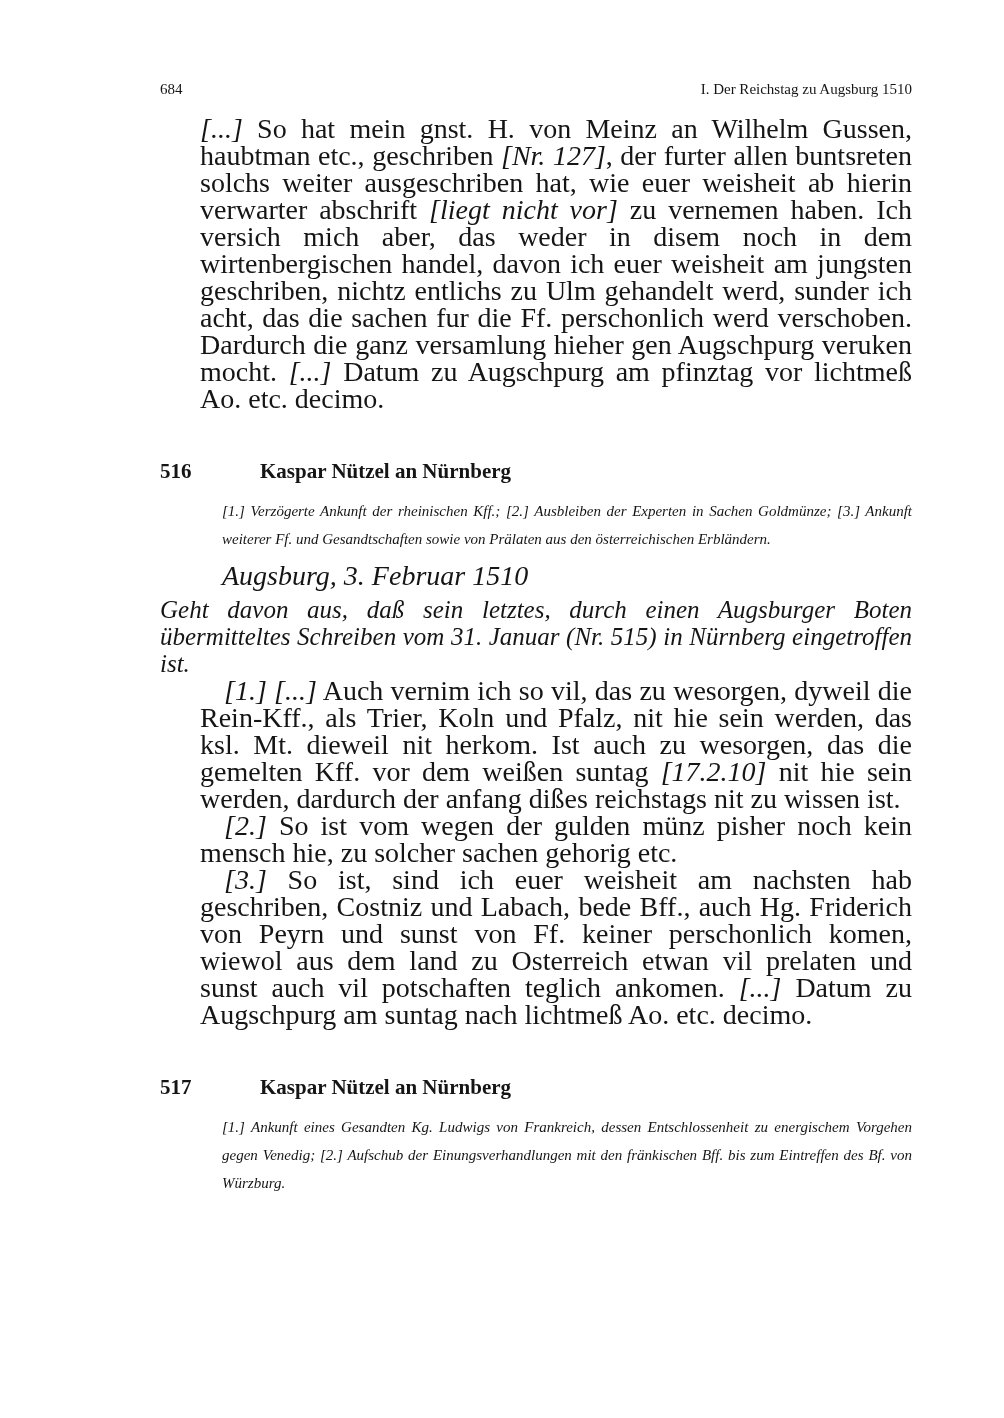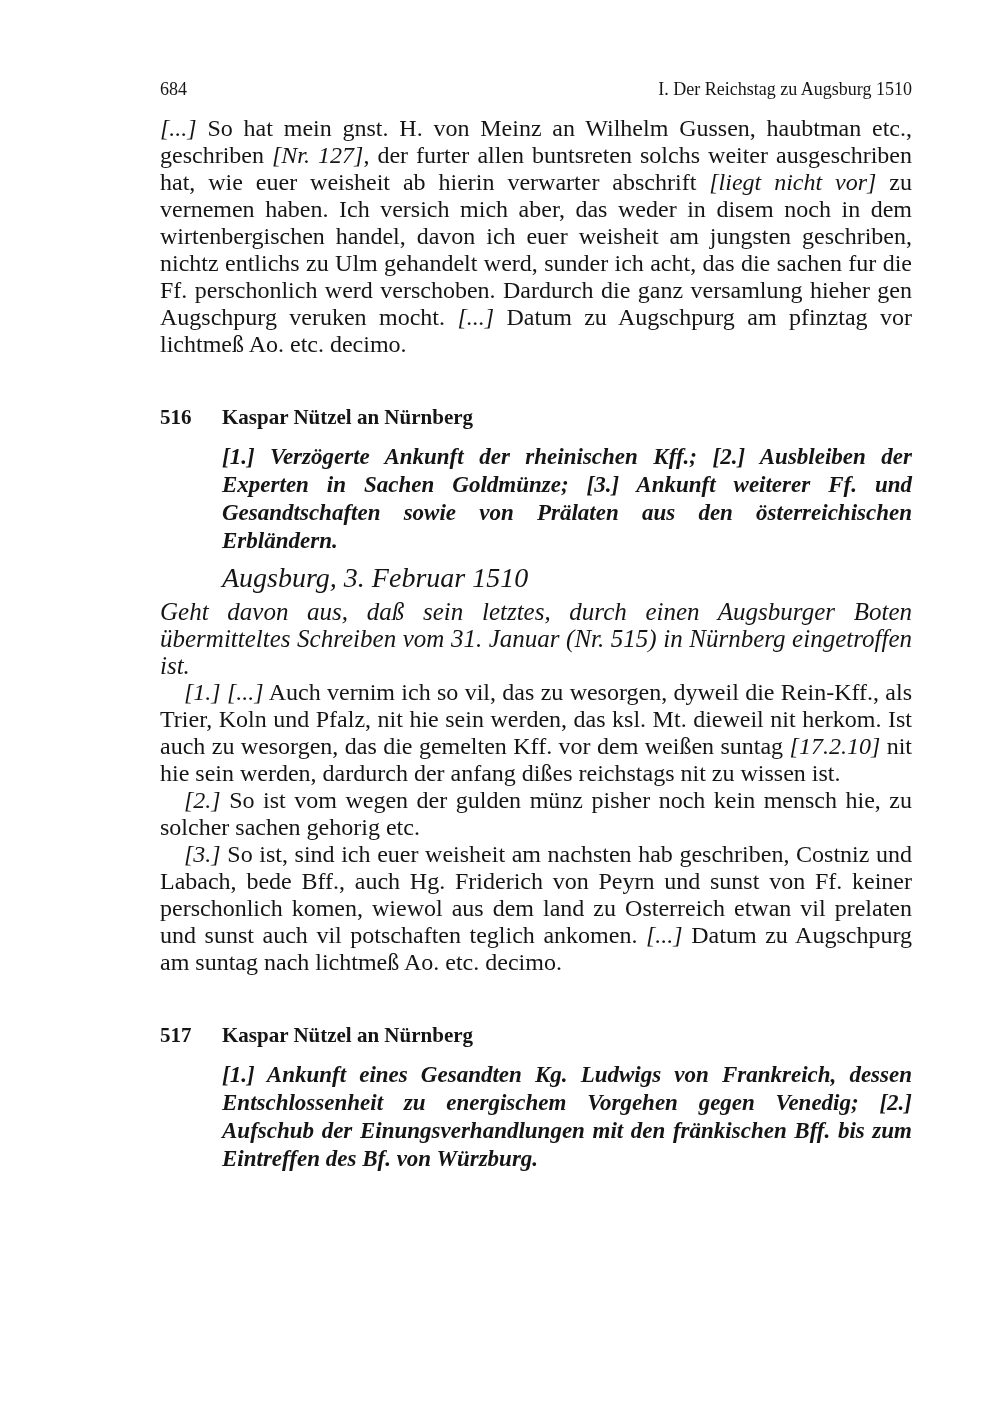--- a/index.html
+++ b/index.html
@@ -9,52 +9,53 @@
     height: 1418px;
     box-sizing: border-box;
     background: #ffffff;
     color: #151515;
     font-family: "Liberation Serif", serif;
     padding: 76px 92px 0 160px;
     overflow: hidden;
   }
   .pagehead {
     position: relative;
-    font-size: 18px;
+    font-size: 15px;
     line-height: 27px;
     margin-bottom: 12px;
   }
   .pagenum { position: absolute; left: 0; top: 0; }
   .runhead { display: block; text-align: right; }
 
   p { margin: 0; }
   .body {
-    font-size: 24px;
+    font-size: 28px;
     line-height: 27px;
     text-align: justify;
+    margin-left: 40px;
   }
   .pindent { text-indent: 24px; }
   .it { font-style: italic; }
 
   .doc { margin-top: 46px; }
   .dochead {
     display: flex;
     font-weight: bold;
     font-size: 21px;
     line-height: 27px;
+    gap: 38px;
   }
   .docnum { flex: 0 0 62px; }
   .docmeta { padding-left: 62px; }
   .summary {
     font-style: italic;
-    font-size: 23px;
+    font-size: 15px;
     line-height: 28px;
     text-align: justify;
     margin-top: 12px;
-    font-weight: bold;
   }
   .dateline {
     font-style: italic;
     font-size: 28px;
     line-height: 27px;
     margin-top: 9px;
   }
   .source {
     font-style: italic;
     font-size: 21px;

